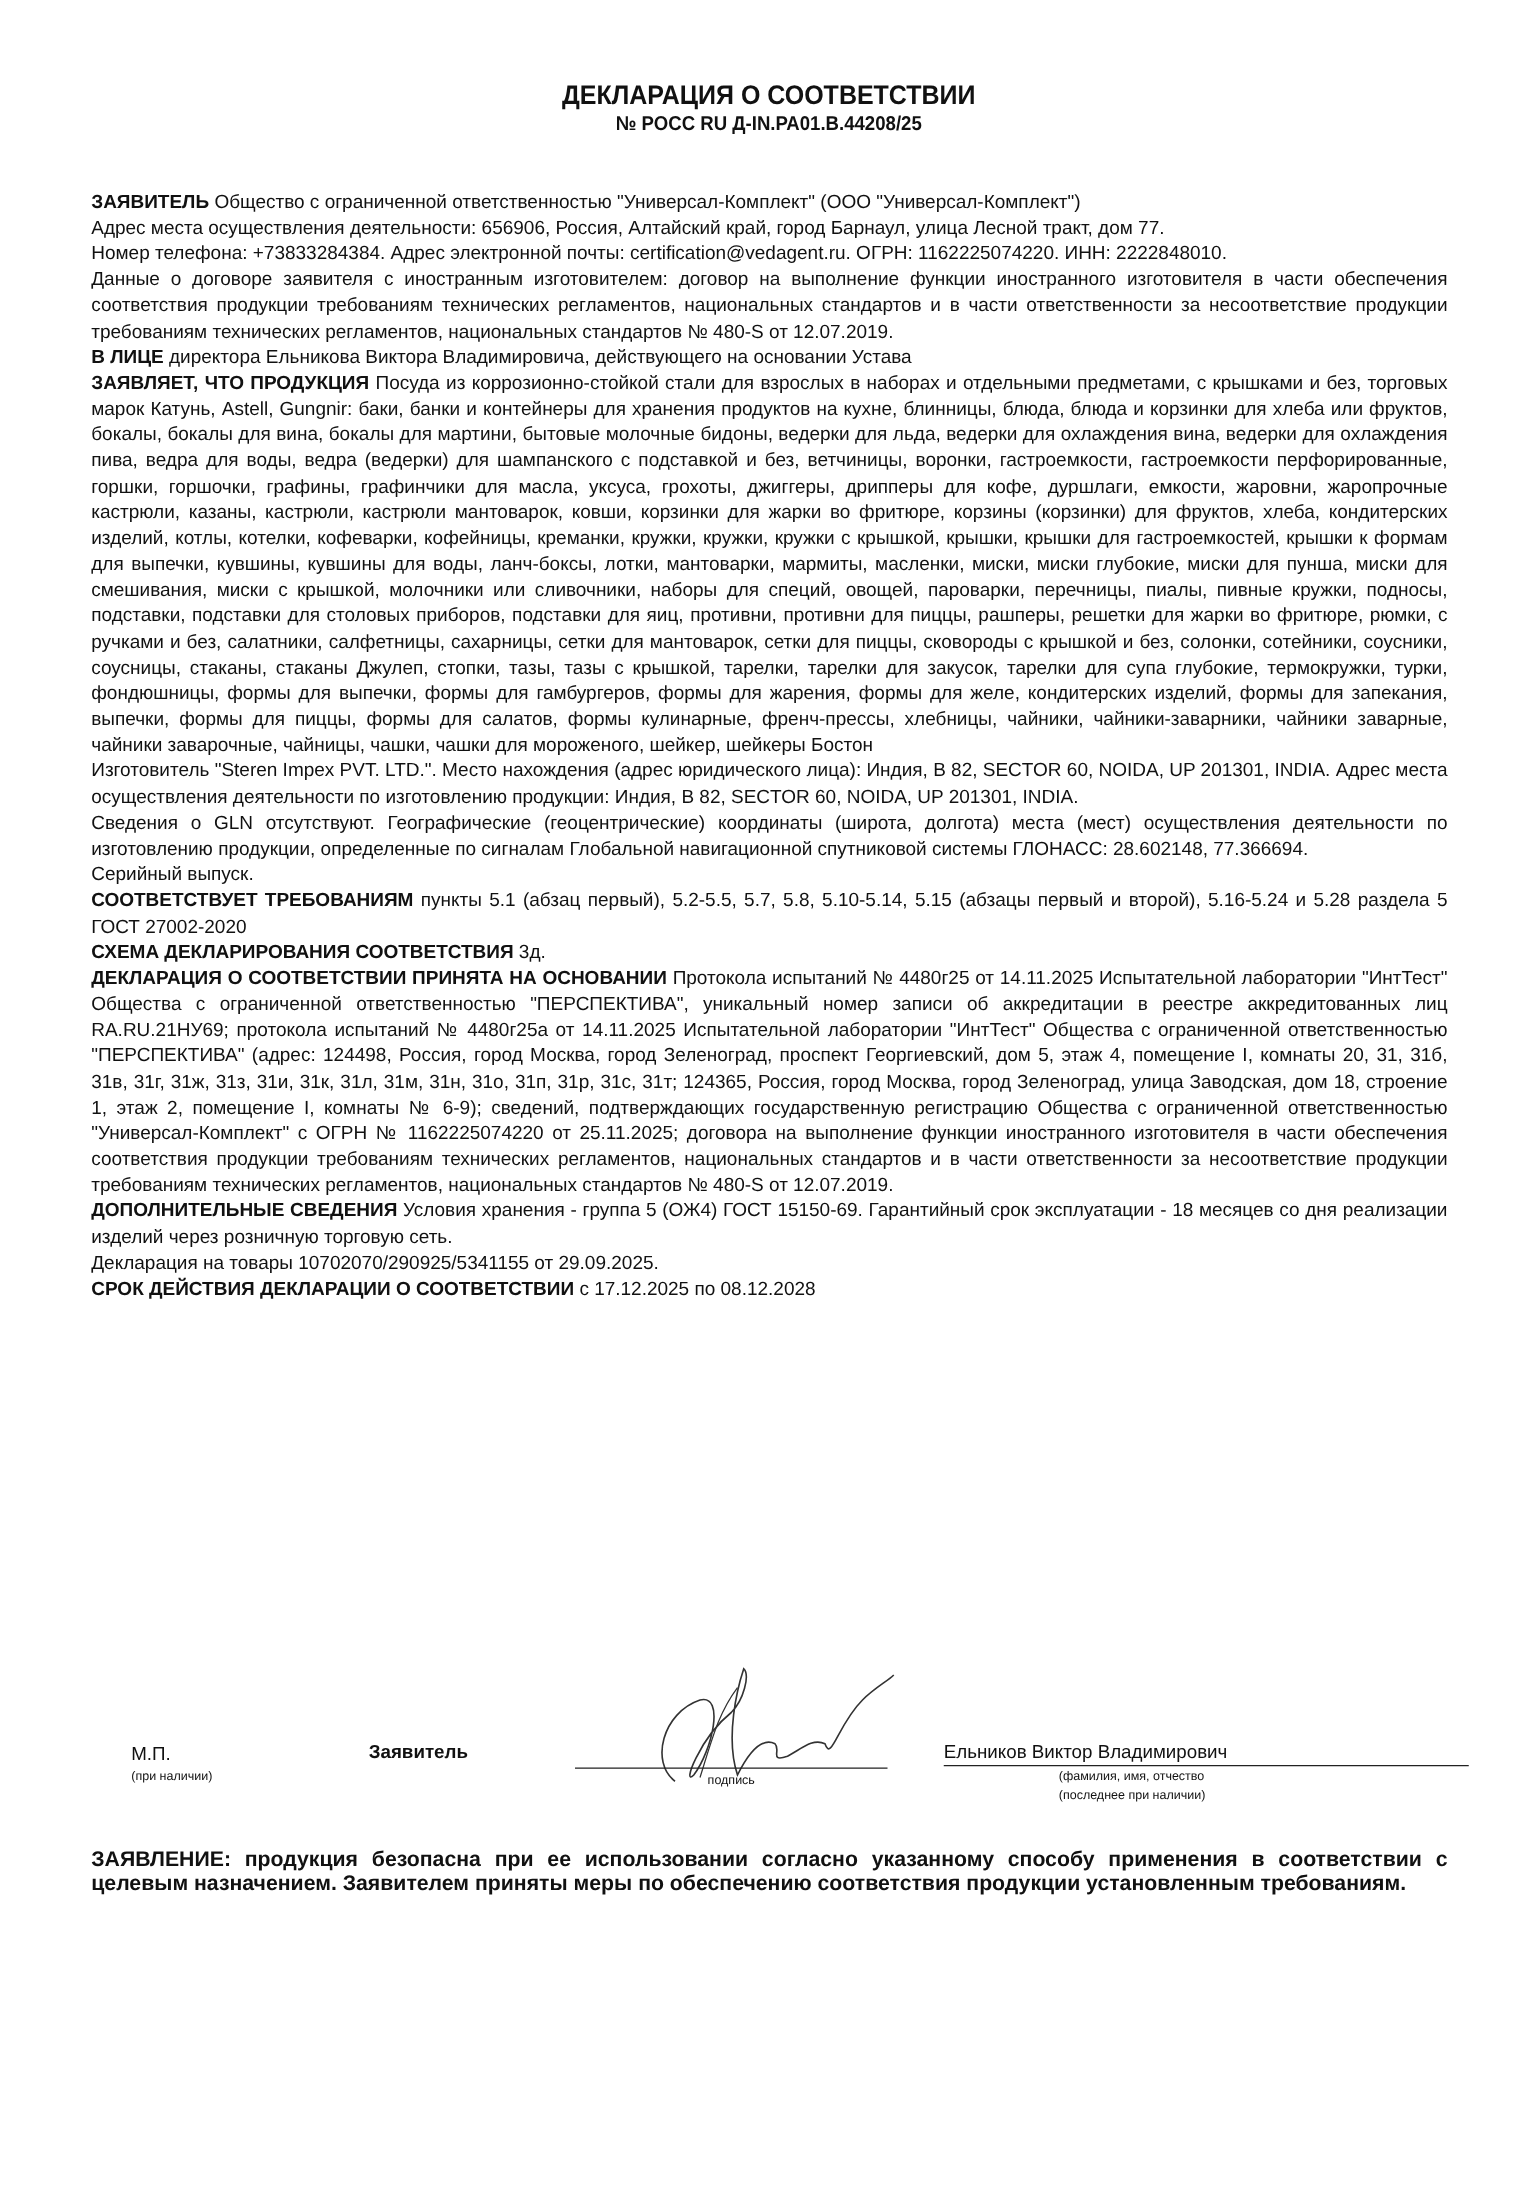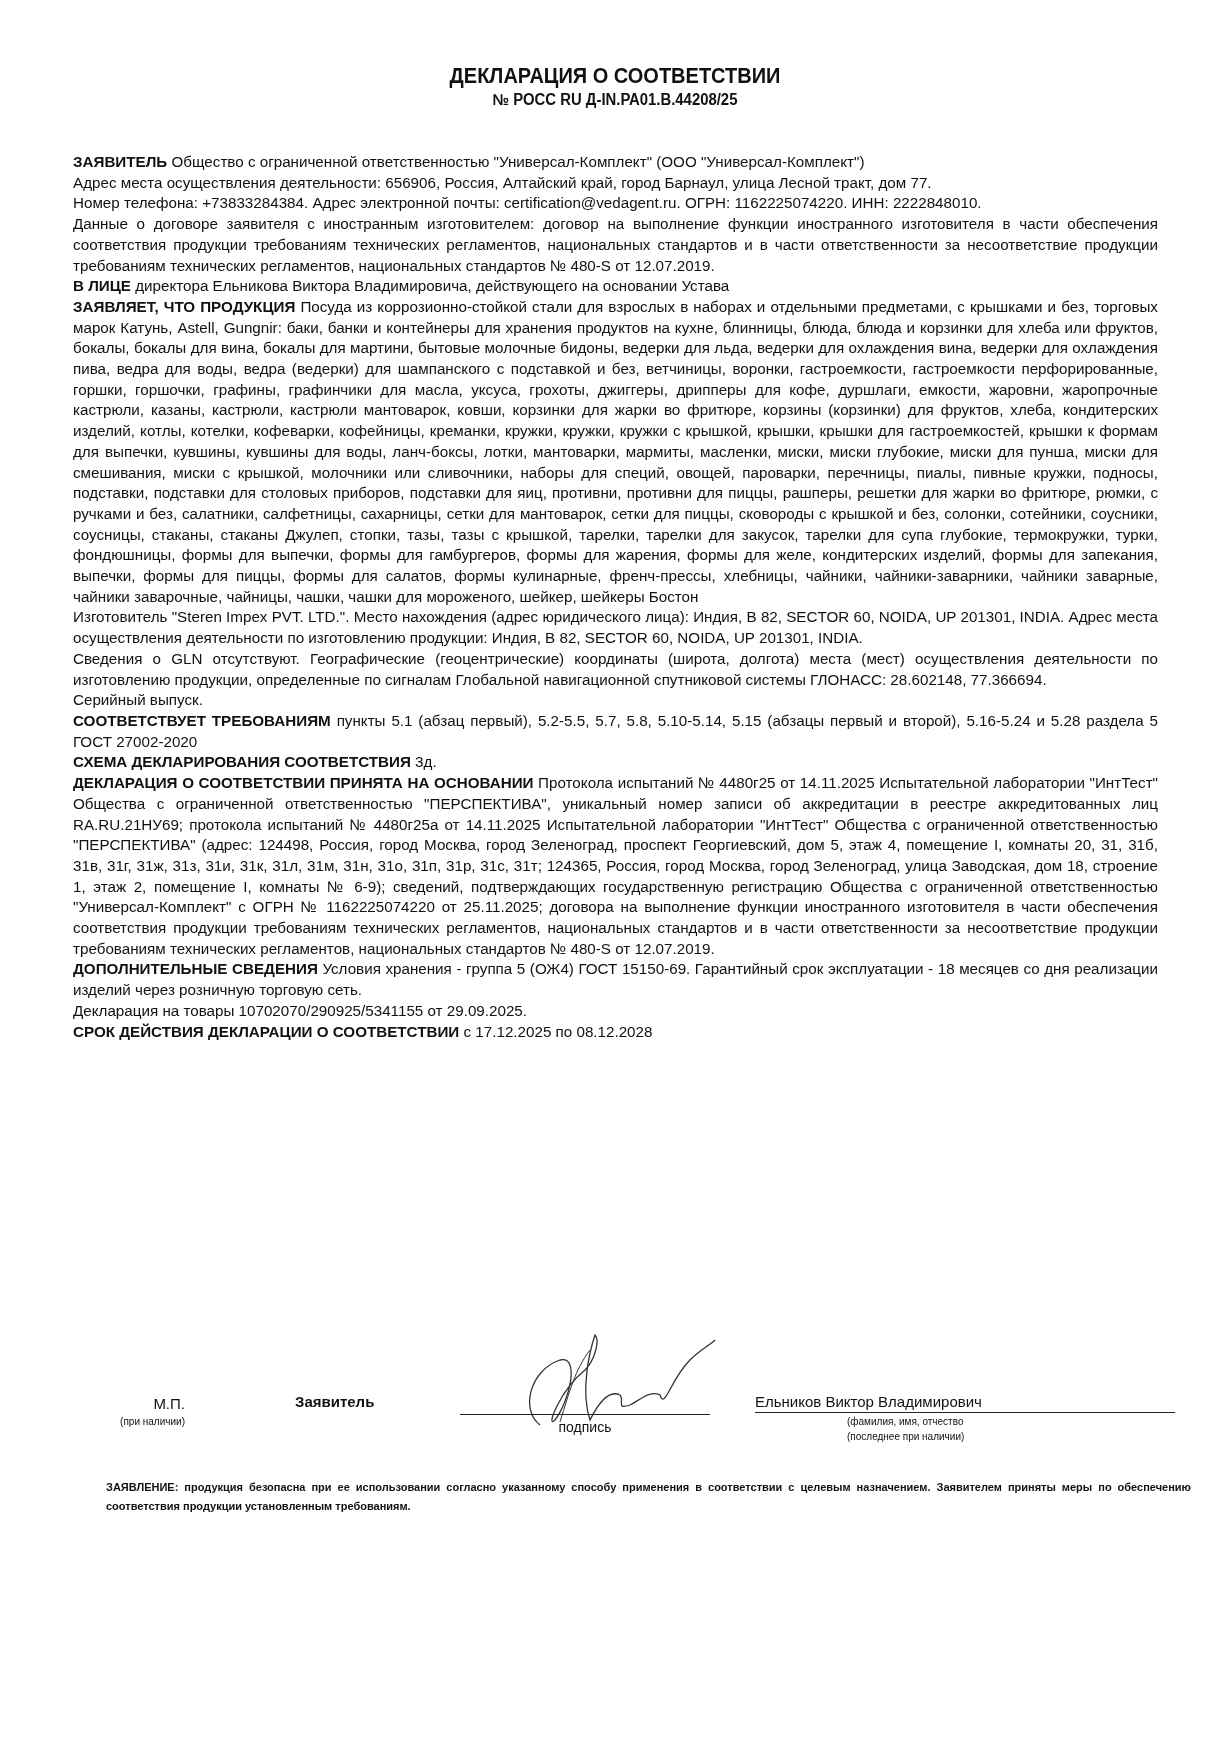--- a/index.html
+++ b/index.html
@@ -9,32 +9,32 @@
   .title { position: absolute; left: 0; width: 1230px; text-align: center;
            font-weight: bold; letter-spacing: 0px; }
   .t1 { top: 64px; font-size: 21.5px; transform: scaleX(0.93); }
   .t2 { top: 91px; font-size: 16px; transform: scaleX(0.93); }
   .body { position: absolute; left: 73px; width: 1085px; top: 152px;
           font-size: 15.2px; line-height: 20.7px; }
   .body p { margin: 0; text-align: justify; text-align-last: left; }
   .body b { font-weight: bold; }
   .indent { padding-left: 245px; }
   .sig { position: absolute; top: 1375px; left: 0; width: 1230px; height: 80px; }
-  .mp { position: absolute; left: 105px; top: 20px; font-size: 15px; text-align: right; width: 80px; }
+  .mp { position: absolute; left: 105px; top: 20px; font-size: 15px; text-align: left; width: 80px; }
   .mp small { display:block; font-size: 10px; margin-top: 4px; }
   .zayav { position: absolute; left: 295px; top: 18px; font-size: 15px; font-weight: bold; }
   .signline { position: absolute; left: 460px; top: 39px; width: 250px; border-top: 1.5px solid #222; }
-  .signcap { position: absolute; left: 460px; top: 44px; width: 250px; text-align: center; font-size: 14px; }
+  .signcap { position: absolute; left: 460px; top: 44px; width: 250px; text-align: center; font-size: 10px; }
   .nameblk { position: absolute; left: 755px; top: 18px; width: 420px; }
   .nameval { font-size: 15px; padding-left: 0px; }
   .nameline { border-top: 1.5px solid #222; margin-top: 2px; }
   .namecap { font-size: 10px; text-align: left; padding-left: 92px; line-height: 13px; margin-top: 2px; }
   .signature { position: absolute; left: 500px; top: 1330px; width: 240px; height: 110px; }
   .statement { position: absolute; left: 73px; top: 1478px; width: 1085px;
-               font-size: 11px; line-height: 19px; font-weight: bold; text-align: justify; text-align-last: left; margin-left: 33px; }
+               font-size: 17px; line-height: 19px; font-weight: bold; text-align: justify; text-align-last: left; }
 </style>
 </head>
 <body>
 
 <div class="page">
 
   <div class="title t1">ДЕКЛАРАЦИЯ О СООТВЕТСТВИИ</div>
   <div class="title t2">№ РОСС RU Д-IN.РА01.В.44208/25</div>
 
   <div class="body">

